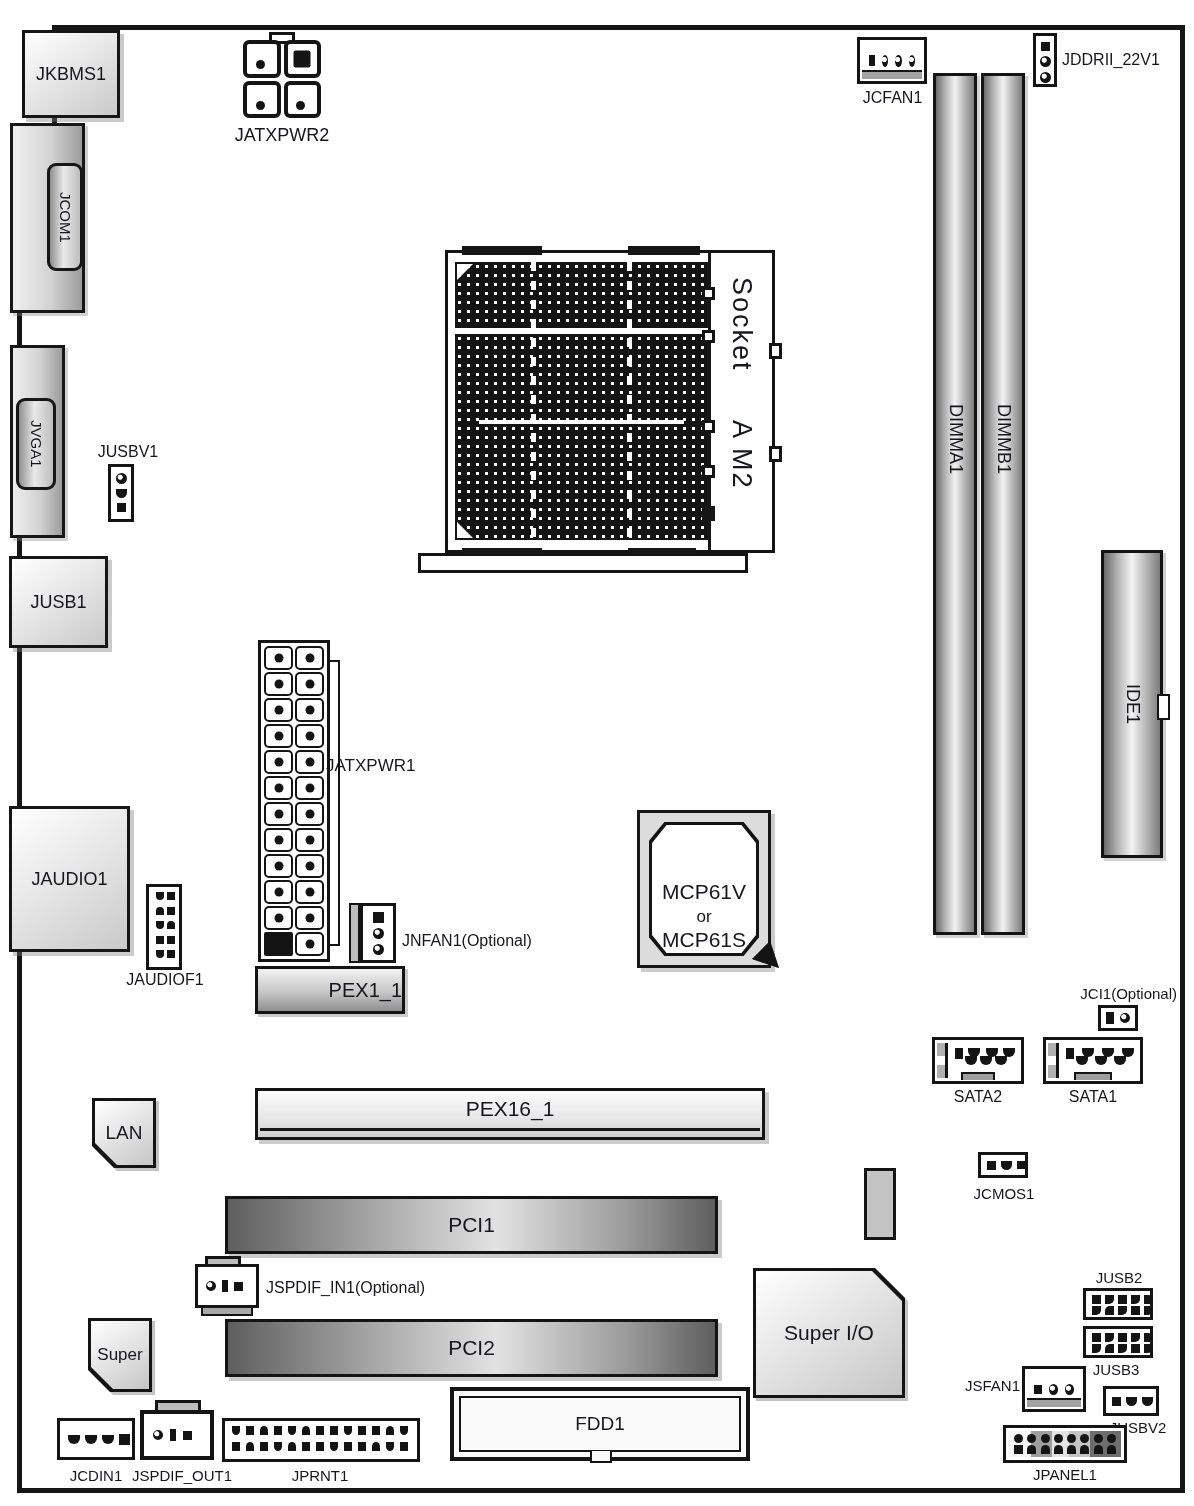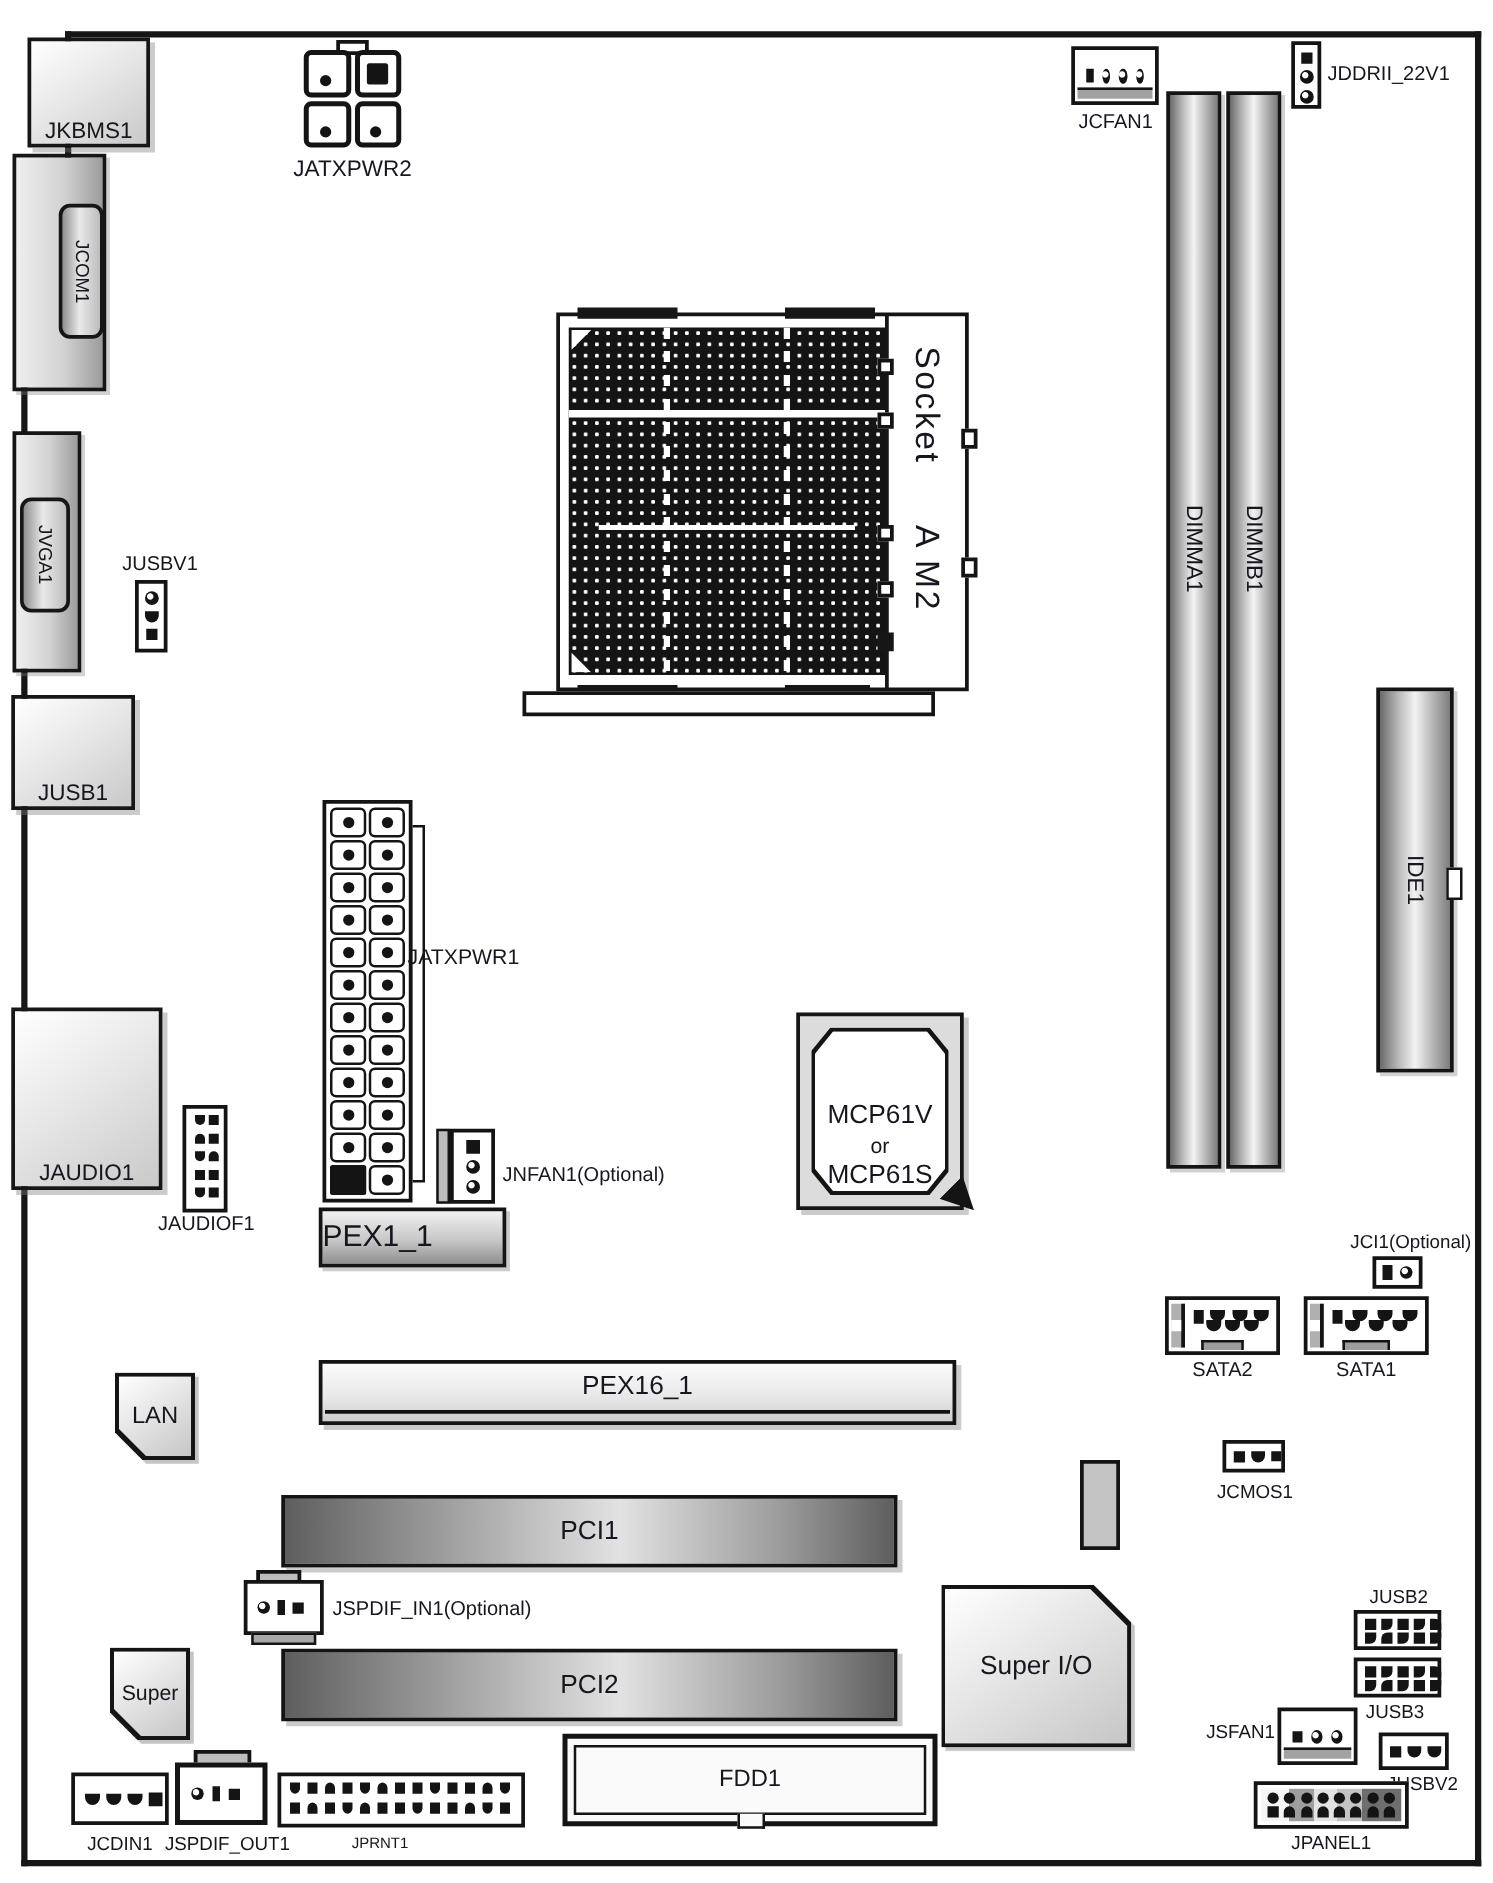--- a/index.html
+++ b/index.html
@@ -7,37 +7,37 @@
   #board{position:relative;width:1194px;height:1506px;background:#fff;
          font-family:"Liberation Sans",sans-serif;color:#16161e;overflow:hidden}
   .abs{position:absolute}
   .bline{position:absolute;background:#161616}
   .lbl{position:absolute;font-size:17px;color:#16161e;white-space:nowrap;text-align:center;line-height:1.05}
   .lbl.left{text-align:left}.lbl.right{text-align:right}
   .vtext{writing-mode:vertical-rl;text-orientation:mixed}
   .chip{position:absolute;border:3px solid #161616;
         background:linear-gradient(145deg,#ffffff 0%,#e8e8e8 45%,#c9c9c9 100%);
         box-shadow:4px 4px 0 rgba(125,125,125,.4);
-        display:flex;align-items:flex-end;justify-content:center}
+        display:flex;align-items:center;justify-content:center}
   .panel{position:absolute;border:3px solid #161616;
          background:linear-gradient(90deg,#efefef 0%,#d2d2d2 55%,#9c9c9c 100%);
          box-shadow:3px 3px 0 rgba(125,125,125,.35)}
   .portconn{position:absolute;border:3px solid #161616;border-radius:9px;
             background:linear-gradient(90deg,#8f8f8f,#e9e9e9 45%,#bdbdbd);
             display:flex;align-items:center;justify-content:center;font-size:15px}
   .header-box{position:absolute;background:#fff;border:3px solid #141414}
   .slot-dark{position:absolute;border:3px solid #141414;box-shadow:4px 4px 0 rgba(125,125,125,.4);
     background:linear-gradient(90deg,#5e5e5e 0%,#7c7c7c 12%,#e2e2e2 55%,#9a9a9a 82%,#5e5e5e 100%);
     display:flex;align-items:center;justify-content:center;font-size:21px}
   .slot-light{position:absolute;border:3px solid #141414;box-shadow:4px 4px 0 rgba(125,125,125,.4);
     background:linear-gradient(180deg,#fbfbfb,#e7e7e7 60%,#cfcfcf);
     display:flex;align-items:center;justify-content:center;font-size:21px}
   .pexslot{position:absolute;border:3px solid #141414;box-shadow:3px 3px 0 rgba(125,125,125,.4);
     background:linear-gradient(180deg,#f1f1f1,#c7c7c7 55%,#8f8f8f);
-    display:flex;align-items:center;justify-content:flex-start;font-size:24px}
+    display:flex;align-items:center;justify-content:flex-end;font-size:20px}
   .vslot{position:absolute;border:3px solid #141414;box-shadow:3px 3px 0 rgba(125,125,125,.35);
     background:linear-gradient(90deg,#6a6a6a 0%,#b5b5b5 25%,#f3f3f3 50%,#c2c2c2 70%,#7d7d7d 100%)}
   .cutchip{position:absolute;filter:drop-shadow(3px 3px 0 rgba(125,125,125,.45))}
   .cutchip .cb{position:absolute;inset:0;background:#141414;clip-path:var(--cp)}
   .cutchip .cf{position:absolute;inset:3px;background:linear-gradient(145deg,#ffffff,#e0e0e0 55%,#c6c6c6);
                clip-path:var(--cp);display:flex;align-items:center;justify-content:center}
   
   .pin,i{display:block;background:#141414}
   .fanbox{display:flex;gap:7px;align-items:center;padding:7px 9px}
   .fanstrip{position:absolute;left:2px;right:2px;bottom:2px;height:9px;background:#a2a2a2;border-top:2px solid #141414}
@@ -497,15 +497,15 @@
         <i></i>
         <i></i>
         <i></i>
         <i></i>
         <i></i>
         <i></i>
         <i></i>
         <i></i>
       </div>
   </div>
-  <div class="lbl" style="left:256px;top:1468px;width:96px;font-size:12px">JPRNT1</div>
+  <div class="lbl" style="left:272px;top:1468px;width:96px;font-size:15px">JPRNT1</div>
 
 </div>
 
 </body></html>

